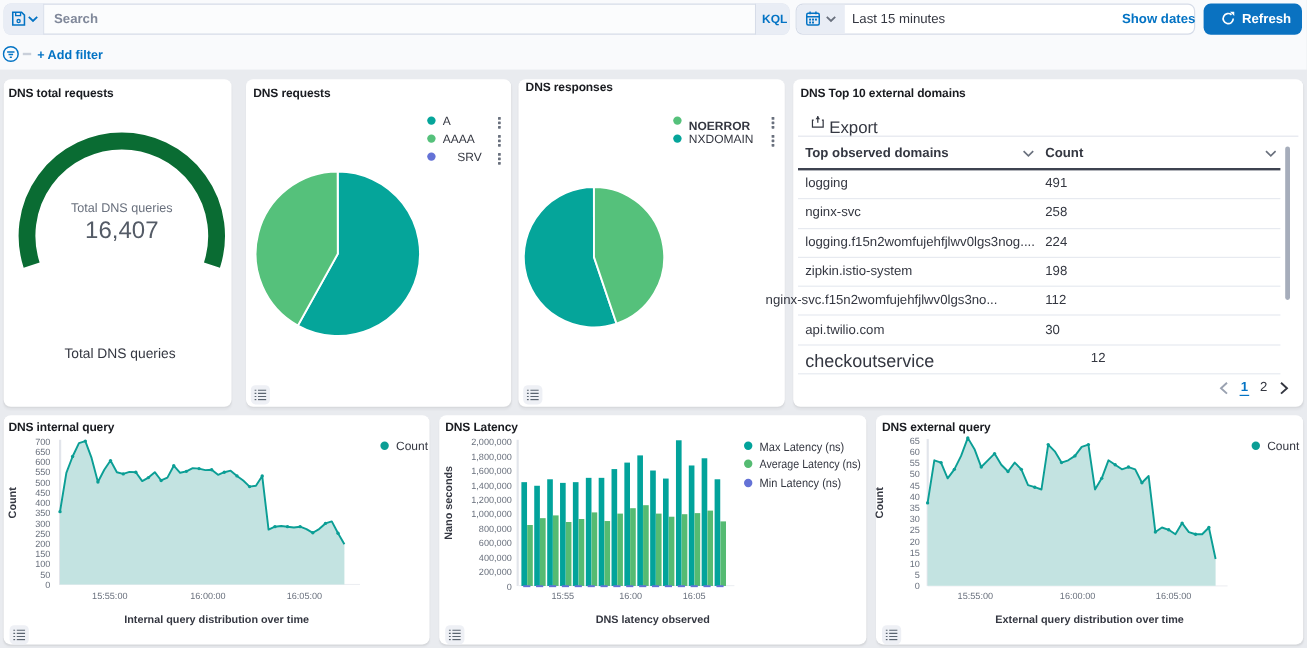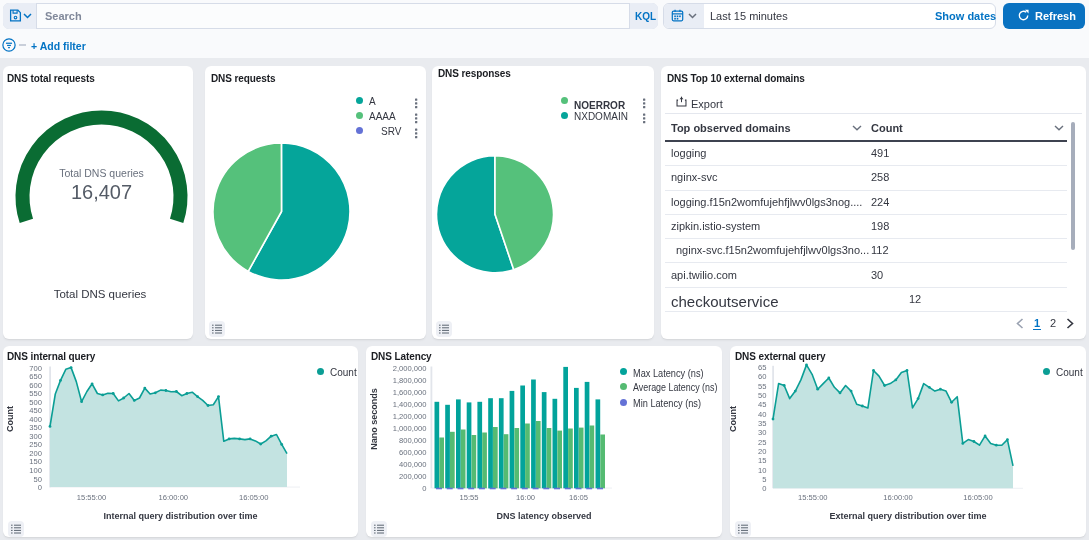--- a/index.html
+++ b/index.html
@@ -169,21 +169,21 @@
     </svg>
   </div>
 
 <div class="panel" style="left:661px;top:66px;width:425px;height:273px;"></div>
 <div class="ptitle" style="left:667px;top:72.5px;">DNS Top 10 external domains</div>
 <svg style="position:absolute;left:676px;top:96px;" width="11" height="11" viewBox="0 0 16 16">
     <path fill="none" stroke="#343741" stroke-width="1.5" d="M3 6 H1.5 V14.5 H14.5 V6 H13"></path>
     <line x1="8" y1="1" x2="8" y2="9" stroke="#343741" stroke-width="1.5"></line>
     <path fill="#343741" d="M5.2 4.8 L8 1.2 L10.8 4.8 Z"></path>
   </svg>
-<div style="position:absolute;left:691px;top:98px;font-size:11px;color:#343741;">Export</div>
+<div style="position:absolute;left:691px;top:98px;font-size:14px;color:#343741;">Export</div>
 <div style="position:absolute;left:665px;top:113px;width:417px;height:1px;background:#e4e7ee;"></div>
 <div style="position:absolute;left:671px;top:121.5px;font-size:11px;font-weight:bold;color:#343741;">Top observed domains</div>
 <svg style="position:absolute;left:852px;top:125px;" width="10" height="6" viewBox="0 0 10 6">
     <path fill="none" stroke="#69707d" stroke-width="1.4" d="M1 1 L5 4.8 L9 1"></path>
   </svg>
 <div style="position:absolute;left:871px;top:121.5px;font-size:11px;font-weight:bold;color:#343741;">Count</div>
 <svg style="position:absolute;left:1054px;top:125px;" width="10" height="6" viewBox="0 0 10 6">
     <path fill="none" stroke="#69707d" stroke-width="1.4" d="M1 1 L5 4.8 L9 1"></path>
   </svg>
 <div style="position:absolute;left:665px;top:139.5px;width:402px;height:2px;background:#3e4350;"></div>
@@ -192,21 +192,21 @@
 <div style="position:absolute;left:665px;top:165px;width:402px;height:1px;background:#e7eaf0;"></div>
 <div style="position:absolute;left:671px;top:171px;font-size:11px;color:#343741;">nginx-svc</div>
 <div style="position:absolute;left:871px;top:171px;font-size:11px;color:#343741;">258</div>
 <div style="position:absolute;left:665px;top:190px;width:402px;height:1px;background:#e7eaf0;"></div>
 <div style="position:absolute;left:671px;top:196px;font-size:11px;color:#343741;white-space:nowrap;">logging.f15n2womfujehfjlwv0lgs3nog....</div>
 <div style="position:absolute;left:871px;top:196px;font-size:11px;color:#343741;">224</div>
 <div style="position:absolute;left:665px;top:214px;width:402px;height:1px;background:#e7eaf0;"></div>
 <div style="position:absolute;left:671px;top:220px;font-size:11px;color:#343741;">zipkin.istio-system</div>
 <div style="position:absolute;left:871px;top:220px;font-size:11px;color:#343741;">198</div>
 <div style="position:absolute;left:665px;top:238px;width:402px;height:1px;background:#e7eaf0;"></div>
-<div style="position:absolute;left:676px;top:244px;font-size:11px;color:#343741;white-space:nowrap;">nginx-svc.f15n2womfujehfjlwv0lgs3no...</div>
+<div style="position:absolute;left:638px;top:244px;font-size:11px;color:#343741;white-space:nowrap;">nginx-svc.f15n2womfujehfjlwv0lgs3no...</div>
 <div style="position:absolute;left:871px;top:244px;font-size:11px;color:#343741;">112</div>
 <div style="position:absolute;left:665px;top:262px;width:402px;height:1px;background:#e7eaf0;"></div>
 <div style="position:absolute;left:671px;top:269px;font-size:11px;color:#343741;">api.twilio.com</div>
 <div style="position:absolute;left:871px;top:269px;font-size:11px;color:#343741;">30</div>
 <div style="position:absolute;left:665px;top:287px;width:402px;height:1px;background:#e7eaf0;"></div>
 <div style="position:absolute;left:671px;top:293px;font-size:15px;color:#343741;">checkoutservice</div>
 <div style="position:absolute;left:909px;top:293px;font-size:11px;color:#343741;text-align:center;">12</div>
 <div style="position:absolute;left:665px;top:311px;width:402px;height:1px;background:#e7eaf0;"></div>
 <div style="position:absolute;left:1071px;top:122px;width:3.5px;height:128px;background:#a6adbb;border-radius:2px;"></div>
 <svg style="position:absolute;left:1016px;top:318px;" width="8" height="11" viewBox="0 0 8 11">

